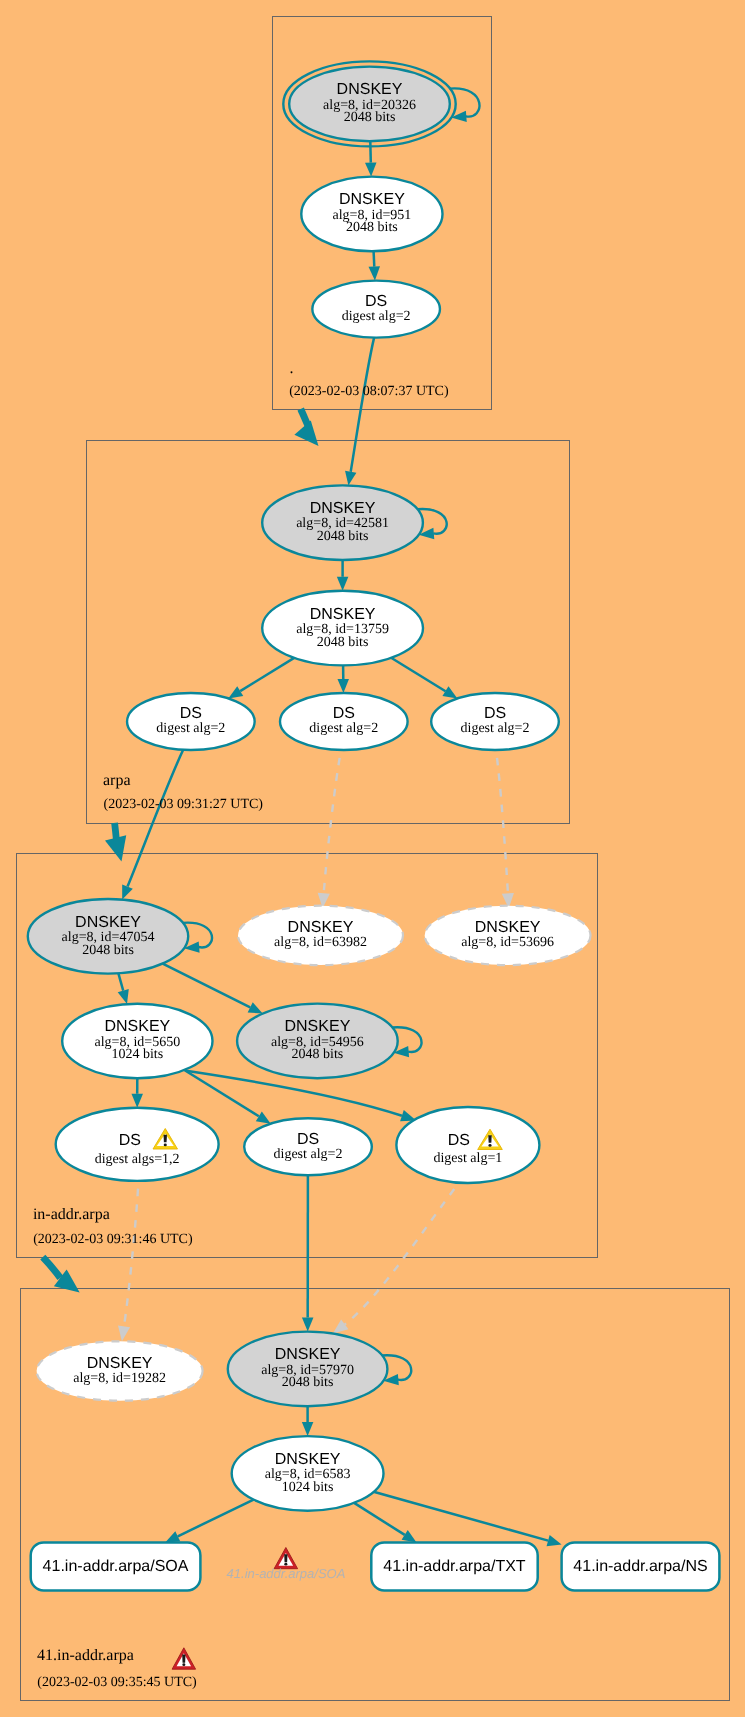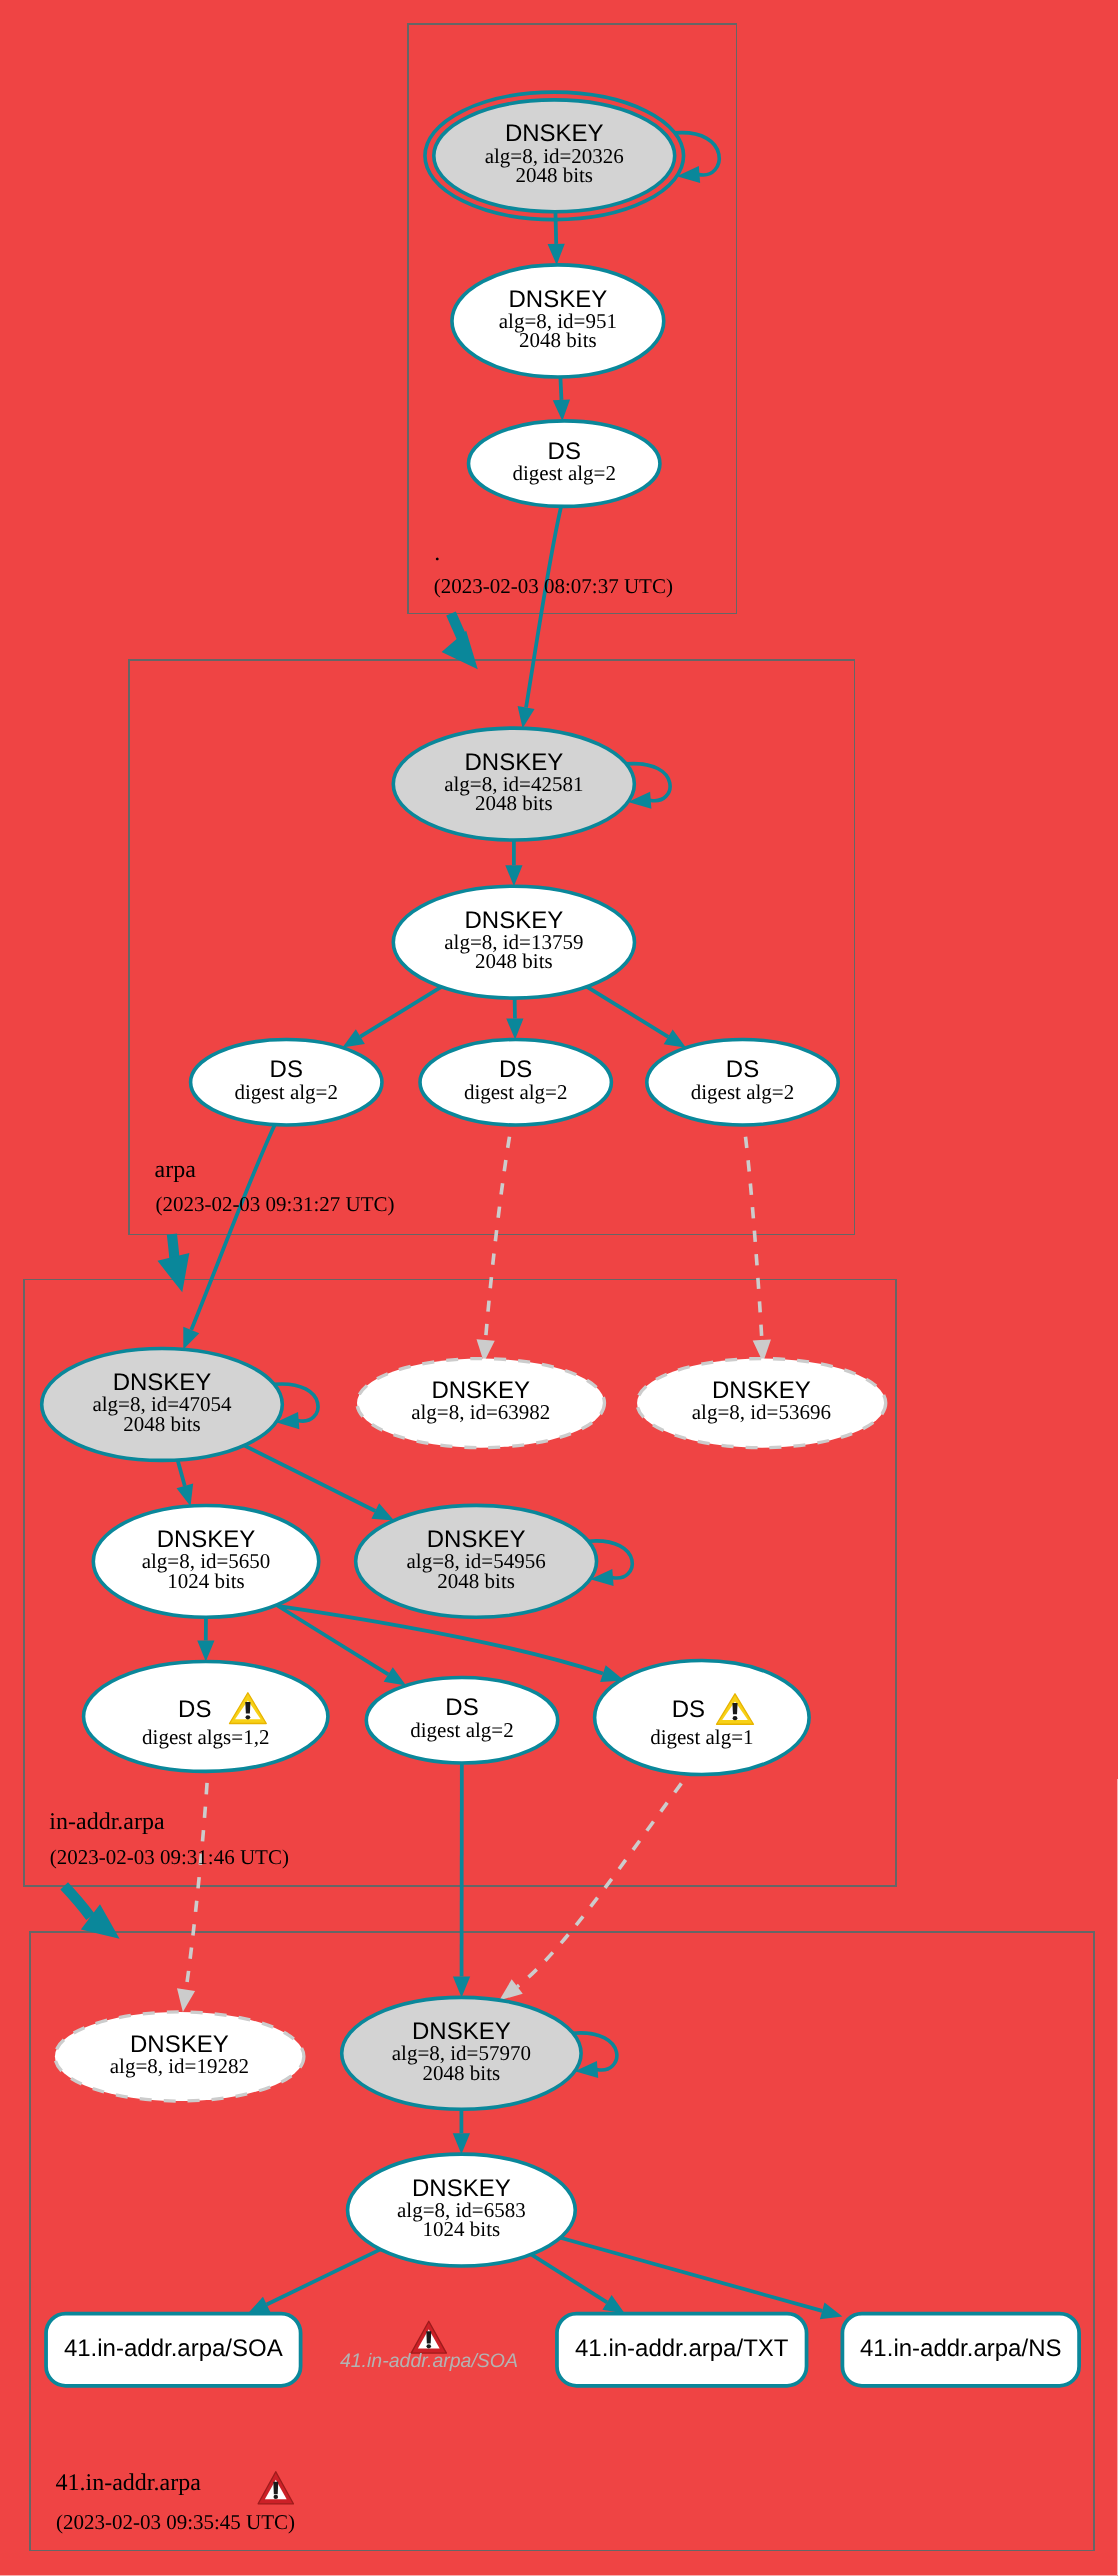--- a/index.html
+++ b/index.html
@@ -1,18 +1,18 @@
 <!DOCTYPE html>
 <html><head>
 <meta charset="utf-8">
 <title>DNSSEC Authentication Chain</title>
 <style>
   html,body{margin:0;padding:0;background:#ffffff;}
   body{width:745px;height:1717px;overflow:hidden;font-family:"Liberation Sans",sans-serif;}
-  #stage{position:relative;width:745px;height:1717px;background:#ef4444;}
+  #stage{position:relative;width:745px;height:1717px;background:#fdba74;}
   svg{display:block;}
   text{ -webkit-font-smoothing:antialiased; text-rendering:geometricPrecision; }
   svg{ shape-rendering:geometricPrecision; }
   .zone-rect{fill:none;stroke:#666666;stroke-width:1;}
   .lbl-main{font-family:"Liberation Sans",sans-serif;font-size:16px;fill:#000000;text-anchor:middle;}
   .lbl-sub{font-family:"Liberation Serif",serif;font-size:14px;fill:#000000;text-anchor:middle;}
   .zone-name{font-family:"Liberation Serif",serif;font-size:16px;fill:#000000;}
   .zone-ts{font-family:"Liberation Serif",serif;font-size:14px;fill:#000000;}
   .rrset-lbl{font-family:"Liberation Sans",sans-serif;font-size:16px;fill:#000000;text-anchor:middle;}
   .rrset-lbl-err{font-family:"Liberation Sans",sans-serif;font-style:italic;font-size:13px;fill:#b3b3b3;text-anchor:middle;}

